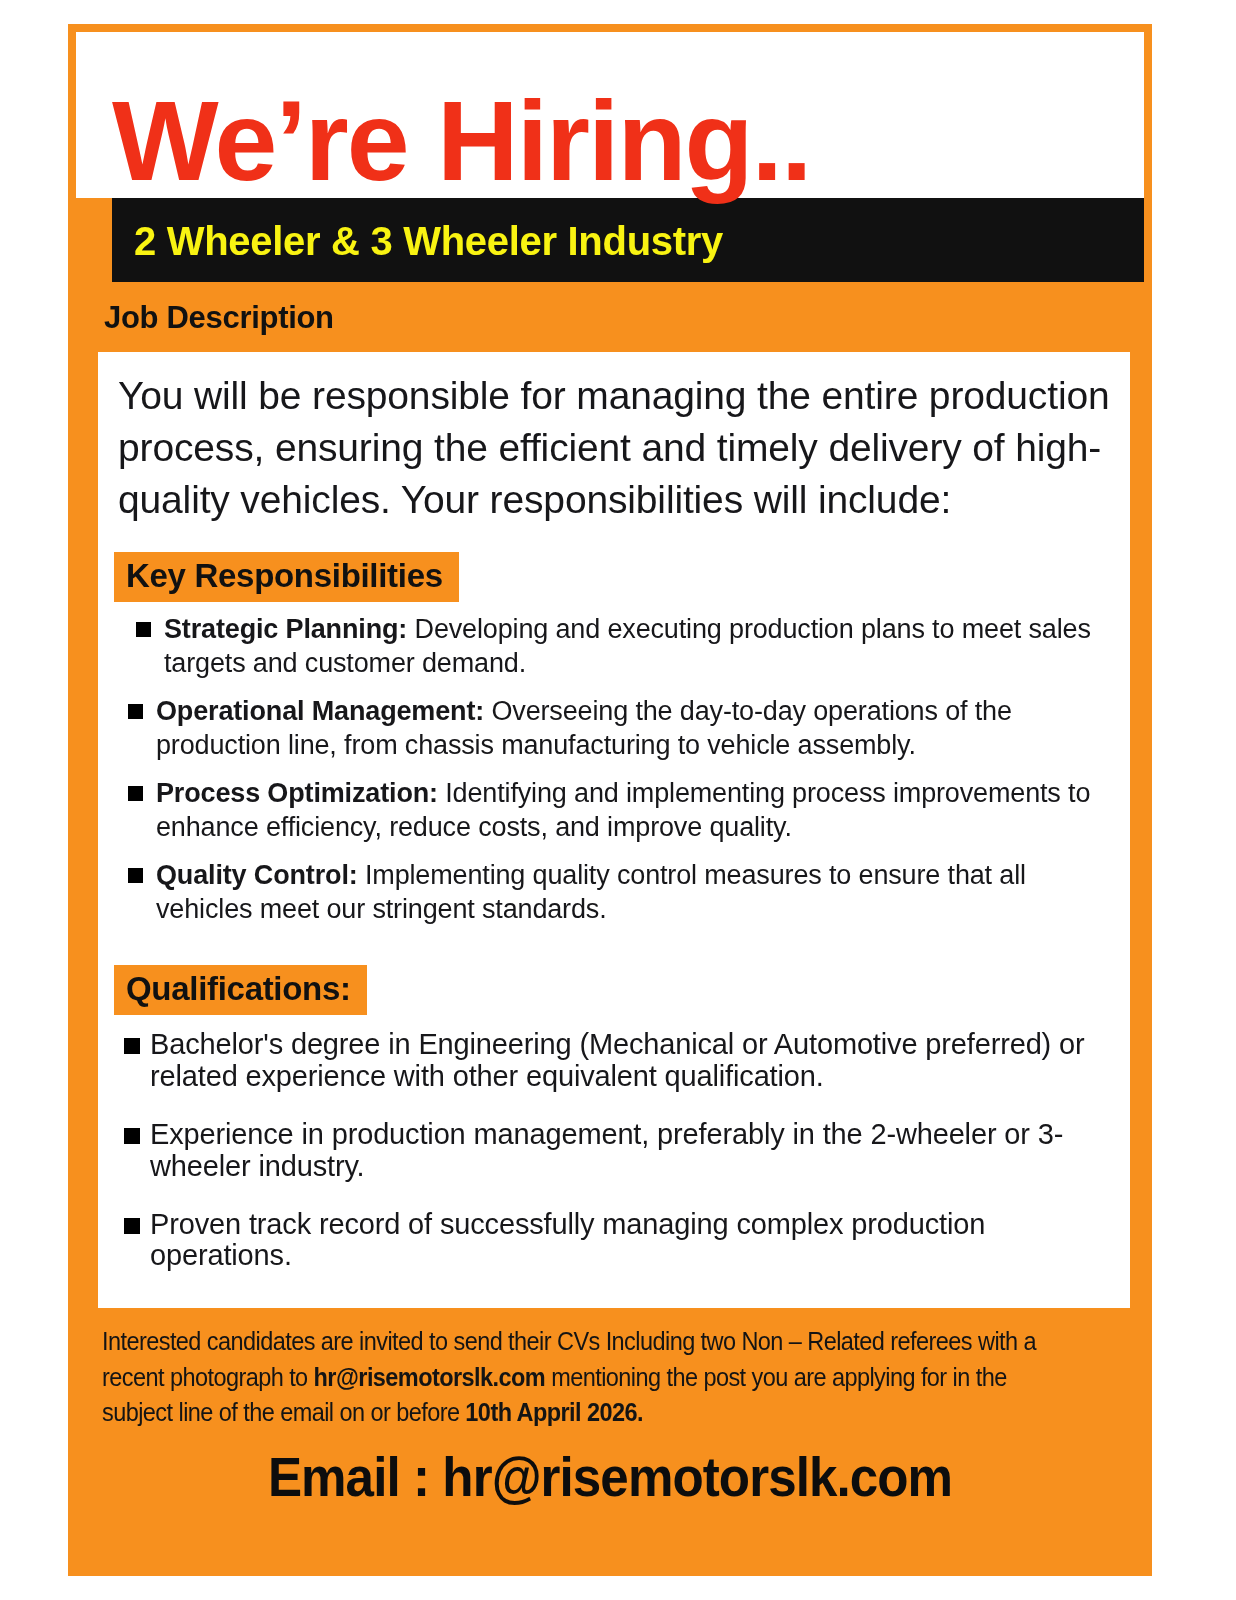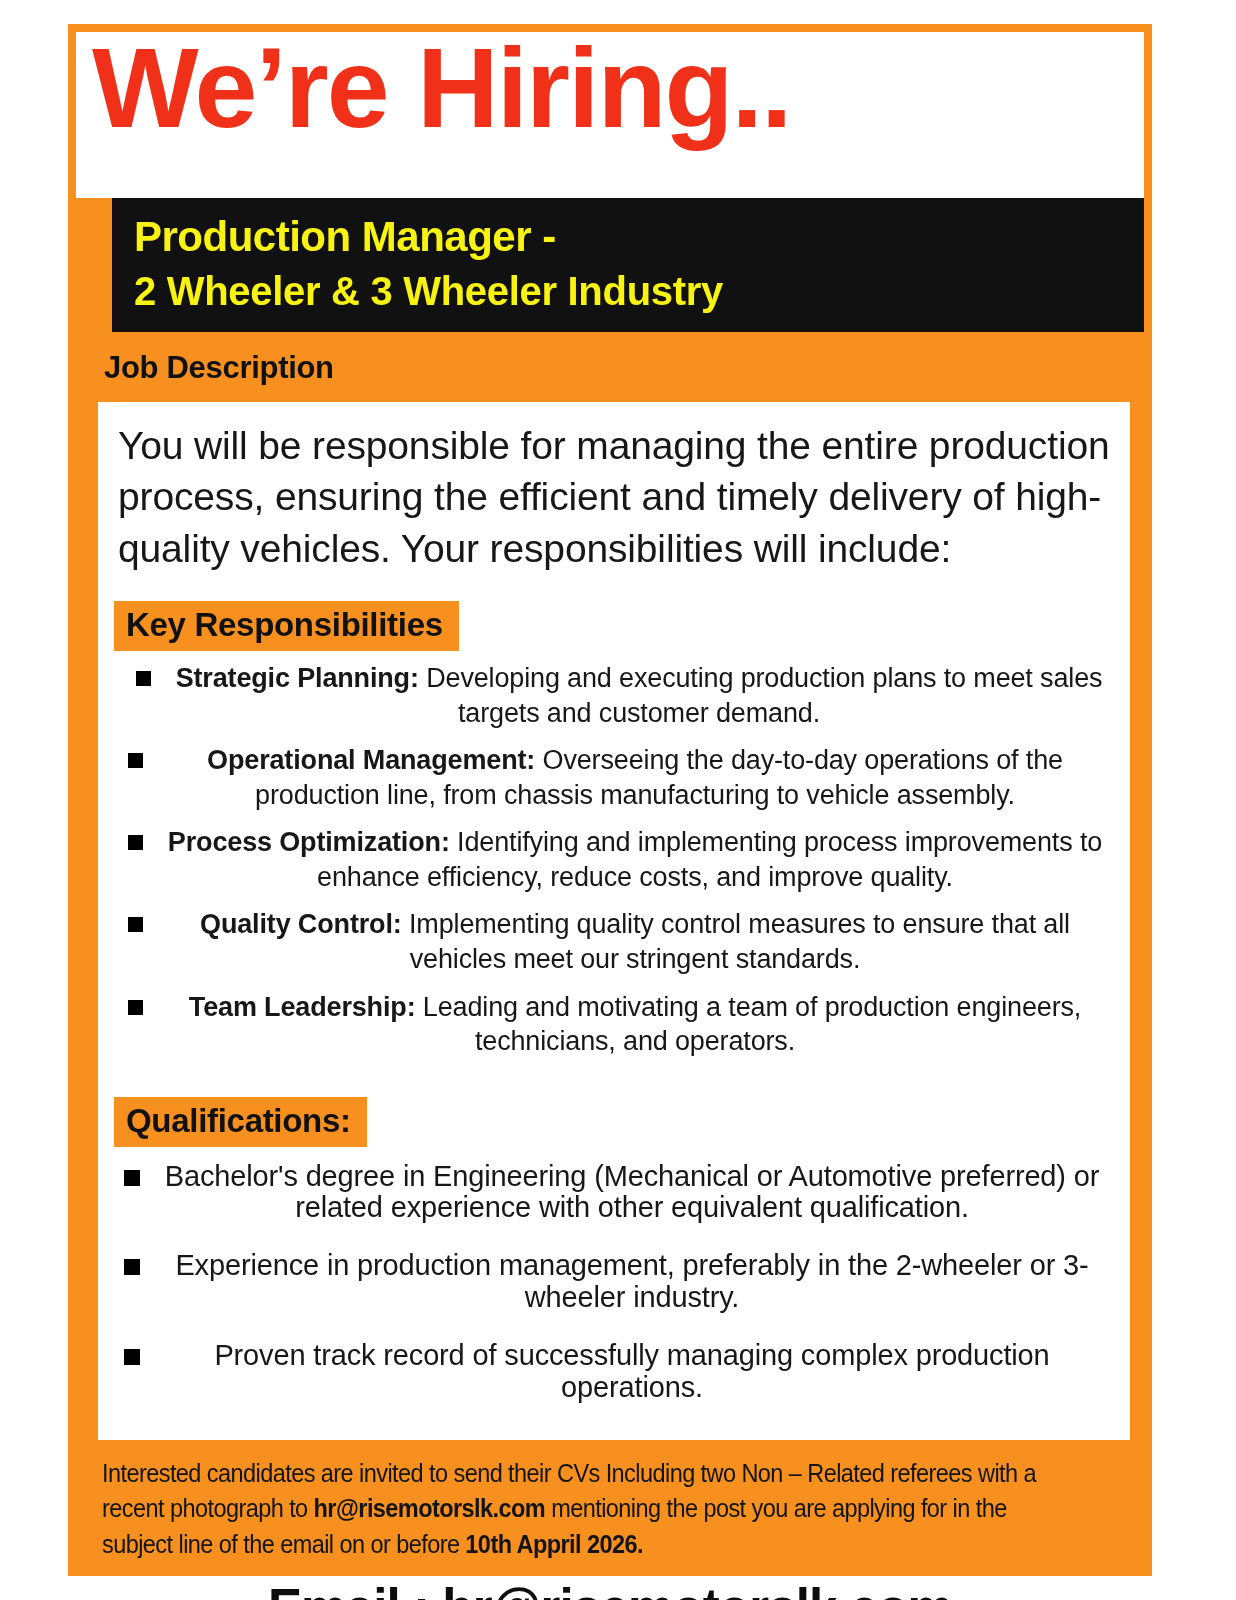--- a/index.html
+++ b/index.html
@@ -25,23 +25,23 @@
     height: 1552px;
     border: 8px solid #F7901E;
     box-sizing: border-box;
     background: #F7901E;
   }
 
   
   .banner {
     background: #ffffff;
     height: 166px;
-    padding-left: 16px;
+    padding-left: 36px;
     display: flex;
-    align-items: flex-start;
+    align-items: flex-end;
     box-sizing: border-box;
   }
   .banner-title {
     font-family: "Liberation Sans", sans-serif;
     font-weight: bold;
     font-size: 113px;
     line-height: 1;
     color: #F03018;
     letter-spacing: -2px;
     white-space: nowrap;
@@ -114,21 +114,20 @@
     padding: 5px 16px 7px 12px;
     letter-spacing: -0.3px;
   }
   .section-head.quals { margin-top: 38px; }
 
   
   ul.blist {
     list-style: none;
     margin: 0;
     padding: 0;
-    text-align: center;
   }
   ul.blist li {
     position: relative;
     padding-left: 38px;
     color: #17171a;
     letter-spacing: -0.15px;
   }
   ul.blist li::before {
     content: "";
     position: absolute;
@@ -196,42 +195,40 @@
 </head>
 <body>
 
 <div class="poster">
 
   <div class="banner">
     <div class="banner-title">We’re Hiring..</div>
   </div>
 
   <div class="title-bar">
-    <div class="title-line1">Production Manager -</div>
     <div class="title-line2">2 Wheeler &amp; 3 Wheeler Industry</div>
   </div>
 
   <div class="jd-band">
     <div class="jd-band-title">Job Description</div>
   </div>
 
   <div class="sheet">
 
     <div class="intro">You will be responsible for managing the entire production process, ensuring the efficient and timely delivery of high-quality vehicles. Your responsibilities will include:</div>
 
     <div class="section-head">
       <span class="hl">Key Responsibilities</span>
     </div>
 
     <ul class="blist resp">
       <li class="first"><b>Strategic Planning:</b><span> Developing and executing production plans to meet sales targets and customer demand.</span></li>
       <li><b>Operational Management:</b><span> Overseeing the day-to-day operations of the production line, from chassis manufacturing to vehicle assembly.</span></li>
       <li><b>Process Optimization:</b><span> Identifying and implementing process improvements to enhance efficiency, reduce costs, and improve quality.</span></li>
       <li><b>Quality Control:</b><span> Implementing quality control measures to ensure that all vehicles meet our stringent standards.</span></li>
-      <li><b>Team Leadership:</b><span> Leading and motivating a team of production engineers, technicians, and operators.</span></li>
     </ul>
 
     <div class="section-head quals">
       <span class="hl">Qualifications:</span>
     </div>
 
     <ul class="blist quals">
       <li>Bachelor's degree in Engineering (Mechanical or Automotive preferred) or related experience with other equivalent qualification.</li>
       <li>Experience in production management, preferably in the 2-wheeler or 3-wheeler industry.</li>
       <li>Proven track record of successfully managing complex production operations.</li>

